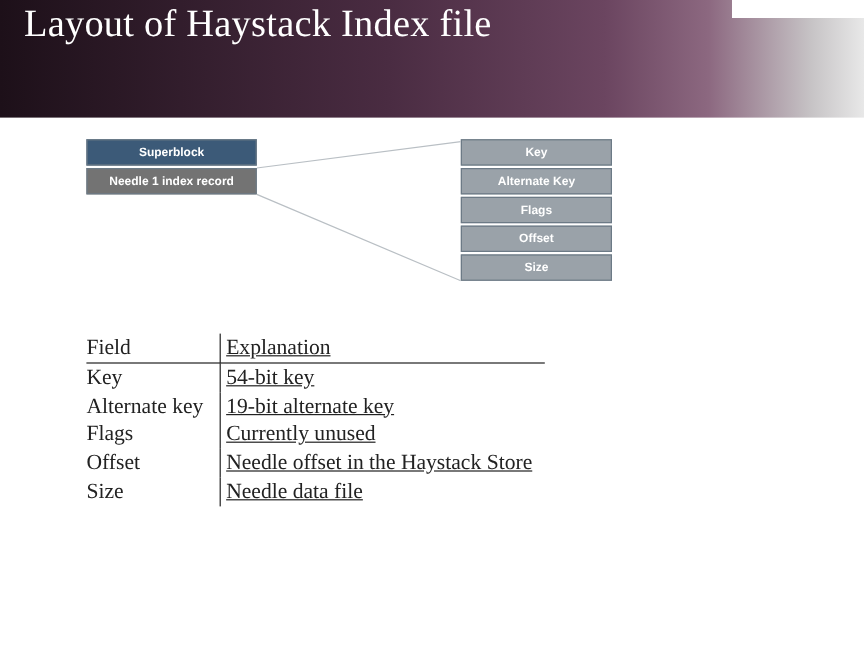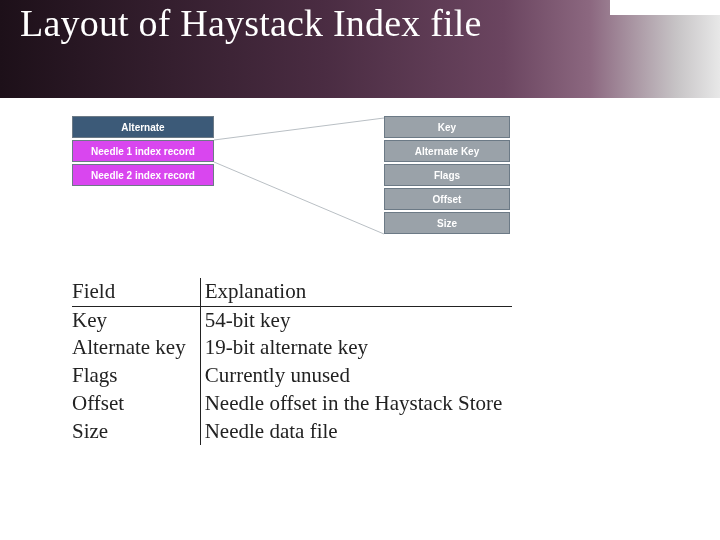--- a/index.html
+++ b/index.html
@@ -26,21 +26,21 @@
     right: 0;
     top: 0;
     width: 110px;
     height: 15px;
     background: #ffffff;
   }
   .title-band h1 {
     position: relative;
     color: #ffffff;
     font-weight: 400;
-    font-size: 38px;
+    font-size: 32px;
     line-height: 1.12;
     padding: 2px 0 0 20px;
     letter-spacing: 0.2px;
   }
   .content {
     position: relative;
     padding: 18px 0 0 72px;
   }
   .diagram {
     display: flex;
@@ -59,32 +59,32 @@
     display: flex;
     align-items: center;
     justify-content: center;
     font-family: Arial, sans-serif;
     font-size: 10px;
     font-weight: 700;
     color: #ffffff;
     border: 1px solid #6c7a86;
   }
   .super { background: #3c5a78; }
-  .rec  { background: #d946ef; text-align: right; }
+  .rec  { background: #737373; text-align: right; }
   .needle-col .cell { width: 126px; }
   .needle { background: #9aa2a9; }
   .connector {
     position: relative;
     width: 170px;
     height: 120px;
   }
   .connector svg { position: absolute; inset: 0; }
   .table-block {
     font-family: 'Times New Roman', Times, serif;
-    font-size: 21px;
+    font-size: 18px;
     color: #222;
     line-height: 1.32;
   }
   .tbl {
     border-collapse: collapse;
   }
   .tbl th, .tbl td {
     text-align: left;
     padding: 0 10px 0 0;
     vertical-align: top;
@@ -98,38 +98,38 @@
     padding-right: 14px;
     min-width: 100px;
   }
   .tbl th.col-field {
     border-right: 1px solid #222;
     padding-right: 14px;
   }
   .tbl td.col-exp, .tbl th.col-exp {
     padding-left: 4px;
     min-width: 260px;
+    text-decoration: underline;
   }
 </style>
 </head>
 <body>
 
 <div class="title-band">
   <div class="gradient"></div>
   <div class="white-strip"></div>
   <h1>Layout of Haystack Index file</h1>
 </div>
 
 <div class="content">
 
   <div class="diagram">
     <div class="col">
-      <div class="cell super">Alternate</div>
+      <div class="cell super">Superblock</div>
       <div class="cell rec">Needle 1 index record</div>
-      <div class="cell rec">Needle 2 index record</div>
     </div>
 
     <div class="connector">
       <svg viewBox="0 0 170 120">
         <line x1="0" y1="24" x2="170" y2="2" stroke="#b9bfc4" stroke-width="1"></line>
         <line x1="0" y1="46" x2="170" y2="118" stroke="#b9bfc4" stroke-width="1"></line>
       </svg>
     </div>
 
     <div class="col needle-col">

